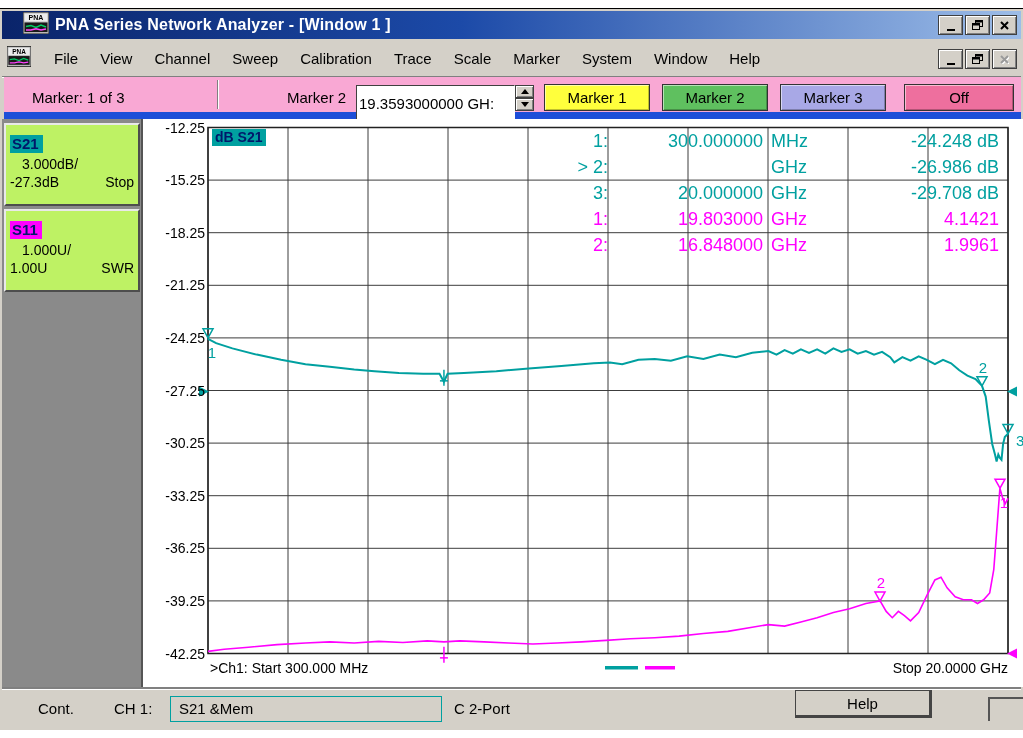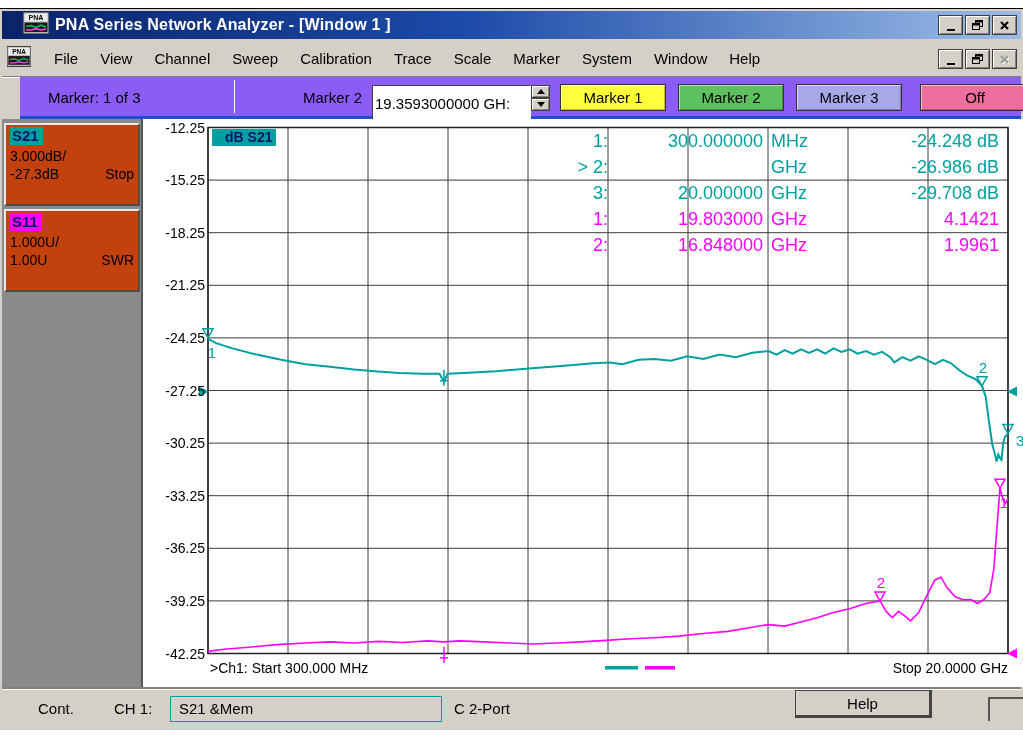--- a/index.html
+++ b/index.html
@@ -17,52 +17,52 @@
     box-shadow:inset 1px 1px 0 #ffffff, inset -1px -1px 0 #808080;
     display:flex;align-items:center;justify-content:center;padding:0;}
   .min-glyph{display:block;width:8px;height:2px;background:#000;margin-top:9px;}
   
   .menubar{position:absolute;left:2px;top:32px;right:2px;height:36px;background:#d4d0c8;
     border-bottom:1px solid #808080;box-shadow:0 1px 0 #ffffff;display:flex;align-items:center;}
   .menu-items{display:flex;margin-left:12px;}
   .menu-item{font-size:15px;color:#000;padding:4px 11px;cursor:default;}
   .appicon{margin-left:5px;}
   
-  .toolbar{position:absolute;left:20px;top:68px;right:2px;height:42px;background:#8b5cf6;
-    border-bottom:3px solid #1d4ed8;box-shadow:0 1px 0 #ffffff;}
+  .toolbar{position:absolute;left:4px;top:68px;right:2px;height:42px;background:#f9a8d4;
+    border-bottom:7px solid #1d4ed8;box-shadow:0 1px 0 #ffffff;}
   .tb-sep{position:absolute;left:213px;top:3px;bottom:3px;width:2px;
     border-left:1px solid #808080;border-right:1px solid #ffffff;}
   .marker-status{position:absolute;left:28px;top:12px;font-size:15px;}
   .marker-entry-label{position:absolute;left:283px;top:12px;font-size:15px;}
   .marker-input{position:absolute;left:352px;top:8px;width:159px;height:36px;background:#fff;
     border:1px solid;border-color:#404040 #ffffff #ffffff #404040;font-size:15px;
     font-family:"Liberation Sans",sans-serif;padding:0 2px;}
   .spinner{position:absolute;left:511px;top:8px;width:19px;height:26px;display:flex;flex-direction:column;}
   .spin-btn{flex:1;background:#d4d0c8;border:1px solid #404040;
     box-shadow:inset 1px 1px 0 #fff, inset -1px -1px 0 #808080;
     display:flex;align-items:center;justify-content:center;padding:0;}
   .arr-up{width:0;height:0;border-left:4px solid transparent;border-right:4px solid transparent;border-bottom:5px solid #000;}
   .arr-dn{width:0;height:0;border-left:4px solid transparent;border-right:4px solid transparent;border-top:5px solid #000;}
   .tb-btn{position:absolute;top:7px;height:27px;border:1px solid #333;font-size:15px;
     font-family:"Liberation Sans",sans-serif;color:#000;
     box-shadow:inset 1px 1px 0 rgba(255,255,255,.55), inset -1px -1px 0 rgba(0,0,0,.25);}
   
   .main{position:absolute;left:2px;top:110px;right:2px;height:568px;background:#ffffff;}
   .sidebar{position:absolute;left:0;top:0;width:141px;height:568px;background:#8a8a8a;
     border-right:2px solid #555;}
-  .trace-panel{position:absolute;left:2px;width:136px;height:83px;background:#c2410c;
-    border:2px solid;border-color:#e9e9e9 #4d4d4d #4d4d4d #e9e9e9;padding:2px 4px;}
+  .trace-panel{position:absolute;left:2px;width:136px;height:83px;background:#bef264;
+    border:2px solid;border-color:#e9e9e9 #4d4d4d #4d4d4d #e9e9e9;padding:10px 4px;}
   .trace-chip{display:inline-block;font-weight:bold;font-size:15px;padding:0 4px 1px 2px;color:#00186a;}
-  .trace-line{font-size:14px;color:#000;margin-top:3px;}
+  .trace-line{font-size:14px;color:#000;margin-top:3px;margin-left:12px;}
   .trace-line2{font-size:14px;color:#000;margin-top:2px;display:flex;justify-content:space-between;}
   .plot-region{position:absolute;left:141px;top:0;width:880px;height:568px;background:#fff;}
   .ytick{position:absolute;left:2px;width:60px;text-align:right;font-size:14px;color:#000;
     height:16px;line-height:16px;}
   .corner-chip{position:absolute;left:69px;top:10px;background:#00a0a0;color:#00186a;
-    font-weight:bold;font-size:14px;padding:0 4px 1px 13px;}
+    font-weight:bold;font-size:14px;padding:0 4px 1px 3px;}
   .ro-row{position:absolute;height:24px;font-size:18px;}
   .ro-row span{position:absolute;display:block;line-height:24px;}
   .ro-idx{left:390px;width:75px;text-align:right;}
   .ro-freq{left:472px;width:148px;text-align:right;}
   .ro-unit{left:628px;width:80px;text-align:left;}
   .ro-amp{left:690px;width:166px;text-align:right;}
   .teal{color:#00a0a0;}
   .mag{color:#ff00ff;}
   .footer-left{position:absolute;left:67px;top:541px;font-size:14px;color:#000;}
   .footer-right{position:absolute;left:565px;top:541px;width:300px;text-align:right;font-size:14px;color:#000;}

